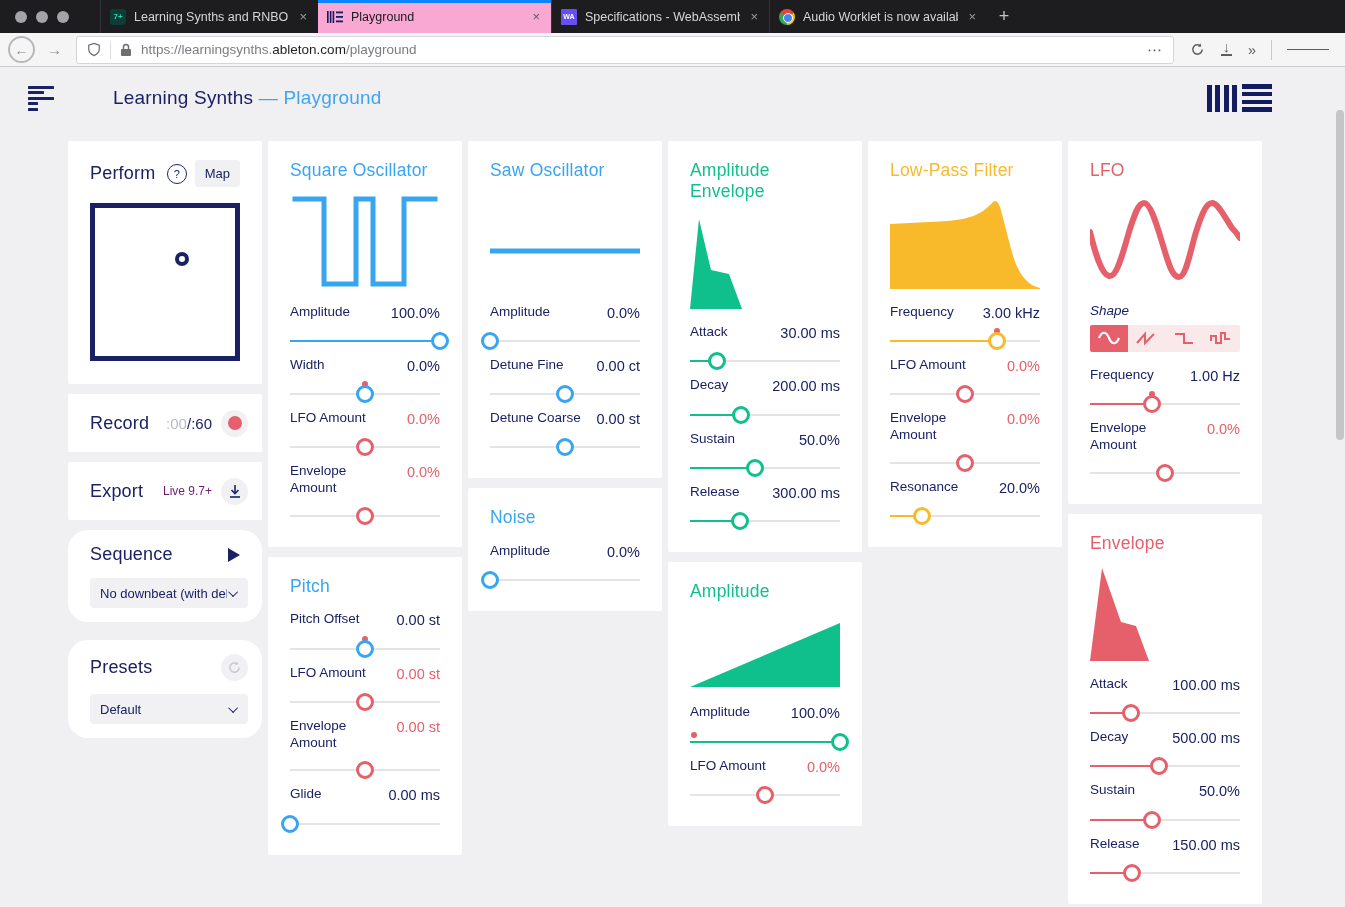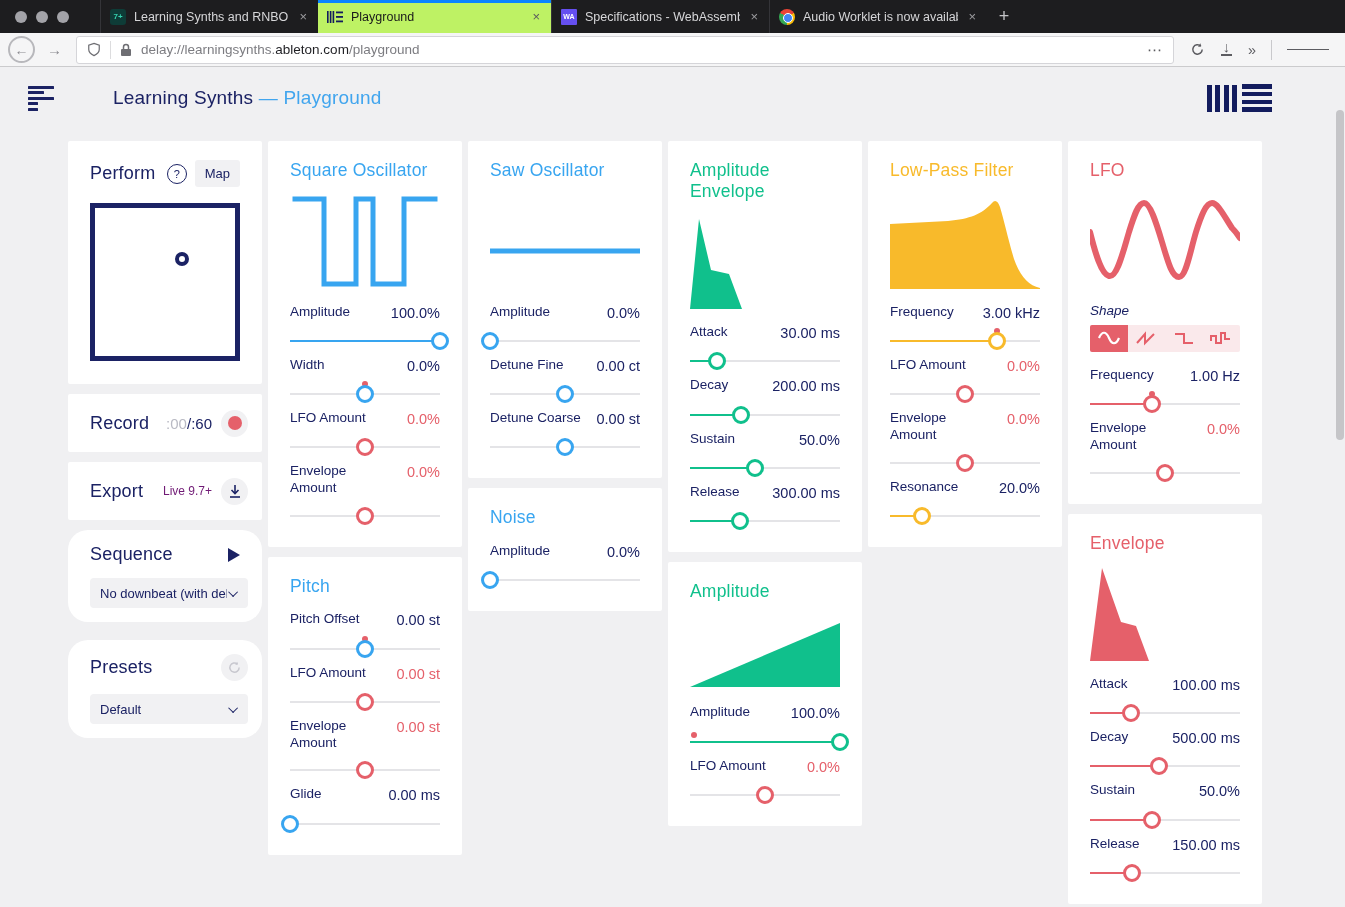--- a/index.html
+++ b/index.html
@@ -6,21 +6,21 @@
   html,body { width:1345px; height:907px; overflow:hidden; background:#f0f0f2;
     font-family:"Liberation Sans", sans-serif; }
   .browser{ width:1345px; height:907px; display:flex; flex-direction:column; }
 
   
   .tabbar{ height:33px; background:#1d1d1f; display:flex; align-items:stretch; flex:none; }
   .win-controls{ width:100px; display:flex; align-items:center; padding-left:15px; gap:9px; }
   .win-dot{ width:12px; height:12px; border-radius:50%; background:#a3a3a8; }
   .tab{ width:218px; display:flex; align-items:center; padding:0 9px; gap:8px;
     font-size:12.5px; color:#d6d6d8; border-left:1px solid #343438; position:relative; cursor:default;}
-  .tab.active{ background:#bef264; color:#19191b; border-left:none; width:233px; }
+  .tab.active{ background:#f9a8d4; color:#19191b; border-left:none; width:233px; }
   .tab.active::before{ content:''; position:absolute; top:0; left:0; right:0; height:3px; background:#0a84ff; }
   .tab-title{ flex:1; white-space:nowrap; overflow:hidden; }
   .tab-close{ font-size:13px; color:#9c9c9f; padding:0 2px; }
   .tab.active .tab-close{ color:#5a5a5e; }
   .favicon{ width:16px; height:16px; flex:none; display:flex; align-items:center; justify-content:center; }
   .fav-c74{ background:#0e3c37; border-radius:3px; color:#35d3b0; font-size:8px; font-weight:bold; }
   .fav-wa{ background:#654ff0; color:#fff; font-size:7px; font-weight:bold; border-radius:1px;}
   .fav-chrome{ border-radius:50%; background:conic-gradient(from -60deg,#ea4335 0 120deg,#fbbc05 0 240deg,#34a853 0 360deg); position:relative;}
   .fav-chrome::after{ content:''; position:absolute; left:4px; top:4px; width:8px; height:8px; border-radius:50%;
      background:#4285f4; border:1.5px solid #fff; }
@@ -175,21 +175,21 @@
     <div class="nav-fwd">→</div>
     <div class="urlbar">
       <svg width="14" height="15" viewBox="0 0 16 16">
           <path d="M8 1 L14 3 V8 C14 11.5 10.5 13.8 8 15 C5.5 13.8 2 11.5 2 8 V3 Z" fill="none" stroke="#6e6e73" stroke-width="1.4"></path>
         </svg>
       <span class="url-sep"></span>
       <svg width="12" height="14" viewBox="0 0 12 14">
           <rect x="1" y="6" width="10" height="7" rx="1" fill="#6e6e73"></rect>
           <path d="M3.5 6 V4 a2.5 2.5 0 0 1 5 0 V6" fill="none" stroke="#6e6e73" stroke-width="1.5"></path>
         </svg>
-      <span class="url-text"><span class="url-prefix">delay://learningsynths.</span><span class="url-host">ableton.com</span><span class="url-path">/playground</span></span>
+      <span class="url-text"><span class="url-prefix">https://learningsynths.</span><span class="url-host">ableton.com</span><span class="url-path">/playground</span></span>
       <span class="url-spacer"></span>
       <span class="url-dots">⋯</span>
     </div>
     <span class="chrome-ic">
       <svg width="15" height="15" viewBox="0 0 16 16">
           <path d="M13 8 A5 5 0 1 1 11.5 4.4" fill="none" stroke="#5c5c61" stroke-width="1.6"></path>
           <path d="M11 1.2 L12 4.6 L8.6 5.2 Z" fill="#5c5c61"></path>
         </svg>
     </span>
     <span class="chrome-ic dl-ic">

